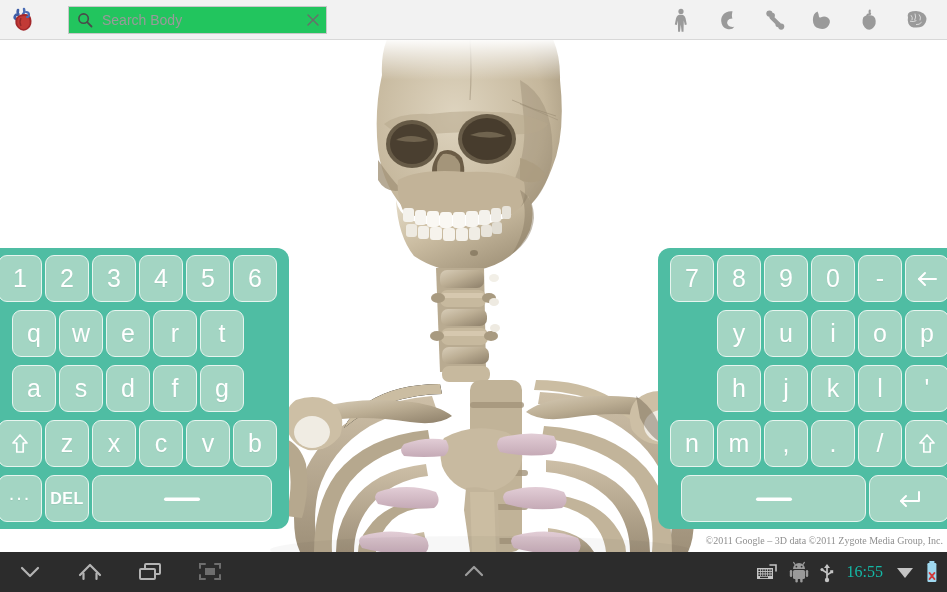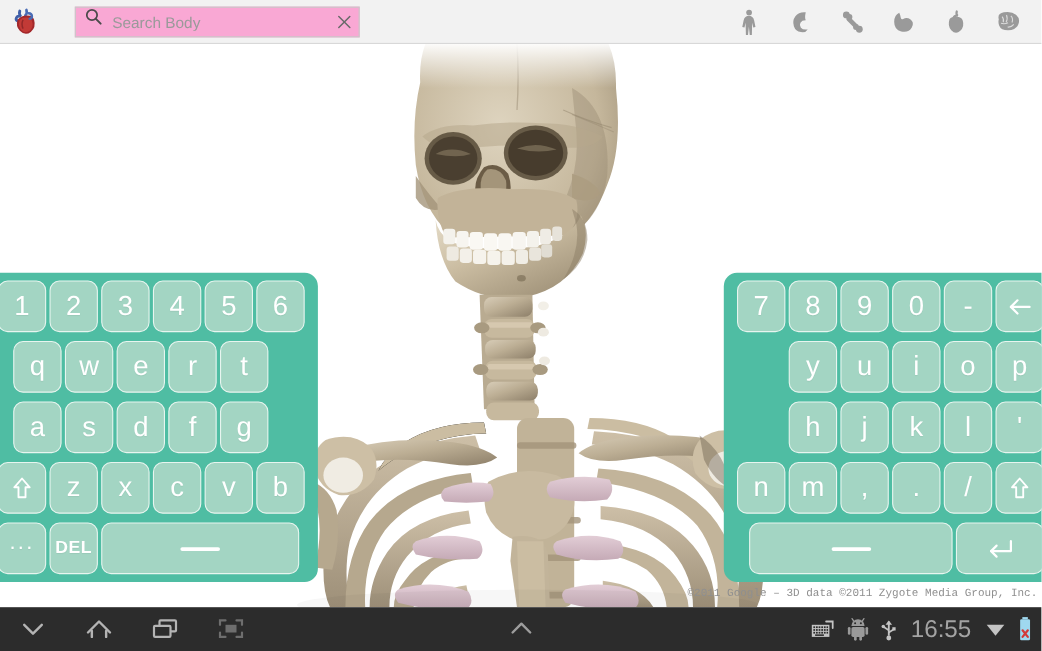--- a/index.html
+++ b/index.html
@@ -28,23 +28,23 @@
   .app-logo {
     width: 46px; height: 40px;
     display: flex; align-items: center; justify-content: center;
     flex: 0 0 auto;
   }
   .heart-icon { display:block; }
 
   .search-wrap {
     margin-left: 22px;
     width: 259px; height: 28px;
-    background: #f9a8d4;
+    background: #22c55e;
     border: 1px solid #c8c8c8;
-    display: flex; align-items: flex-start;
+    display: flex; align-items: center;
     flex: 0 0 auto;
     position: relative;
   }
   .search-icon { margin-left: 8px; flex: 0 0 auto; display:block; }
   .search-input {
     flex: 1 1 auto;
     border: none; outline: none; background: transparent;
     font-family: "Liberation Sans", sans-serif;
     font-size: 14px;
     color: #3c3c3c;
@@ -76,21 +76,21 @@
     width: 947px; height: 512px;
     background: #ffffff;
     overflow: hidden;
     z-index: 5;
   }
   .attrib {
     position: absolute;
     right: 4px; bottom: 6px;
     font-size: 10px;
     color: #8f8f8f;
-    font-family: Liberation Mono, monospace;
+    font-family: Liberation Serif, serif;
     white-space: nowrap;
     z-index: 12;
     margin-left: 36px;
   }
 
   
   .kb {
     position: absolute;
     background: #4fbda3;
     z-index: 30;
@@ -166,23 +166,23 @@
   }
   .nav-center .nav-btn { pointer-events: auto; }
   .status-right {
     position: absolute; right: 6px; top: 0;
     height: 40px;
     display: flex; align-items: center; gap: 10px;
     padding-right: 2px;
   }
   .status-ic { display: flex; align-items: center; justify-content: center; cursor: pointer; }
   .clock {
-    color: #a3a3a3;
-    font-size: 22px;
-    font-family: Liberation Sans, sans-serif;
+    color: #14b8a6;
+    font-size: 16px;
+    font-family: Liberation Serif, serif;
     letter-spacing: 0px;
     padding: 0 2px;
   }
 </style>
 </head>
 <body>
 
 <div id="app">
 
   <div class="viewport">

